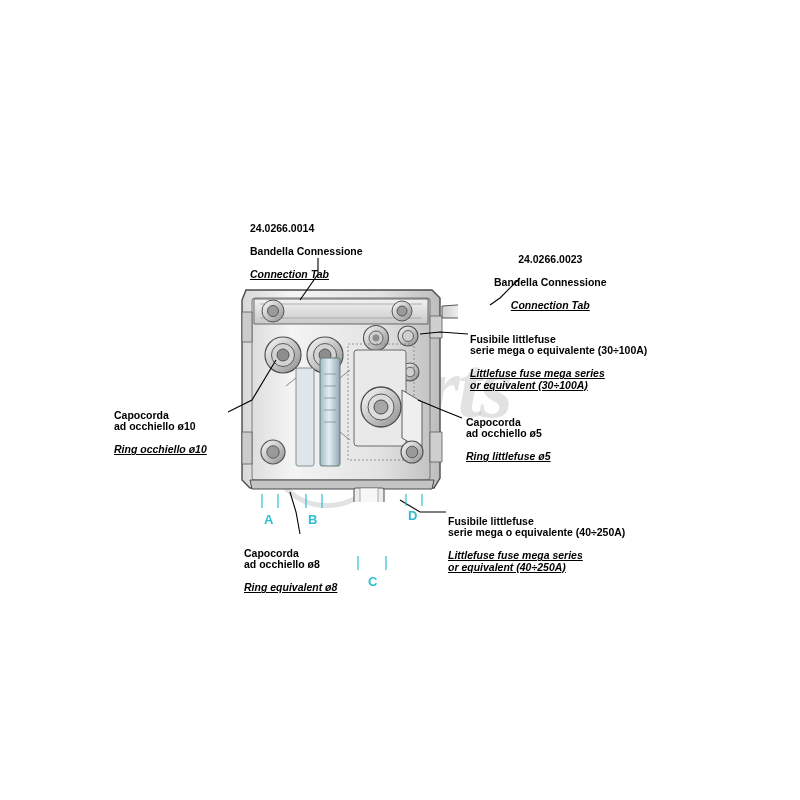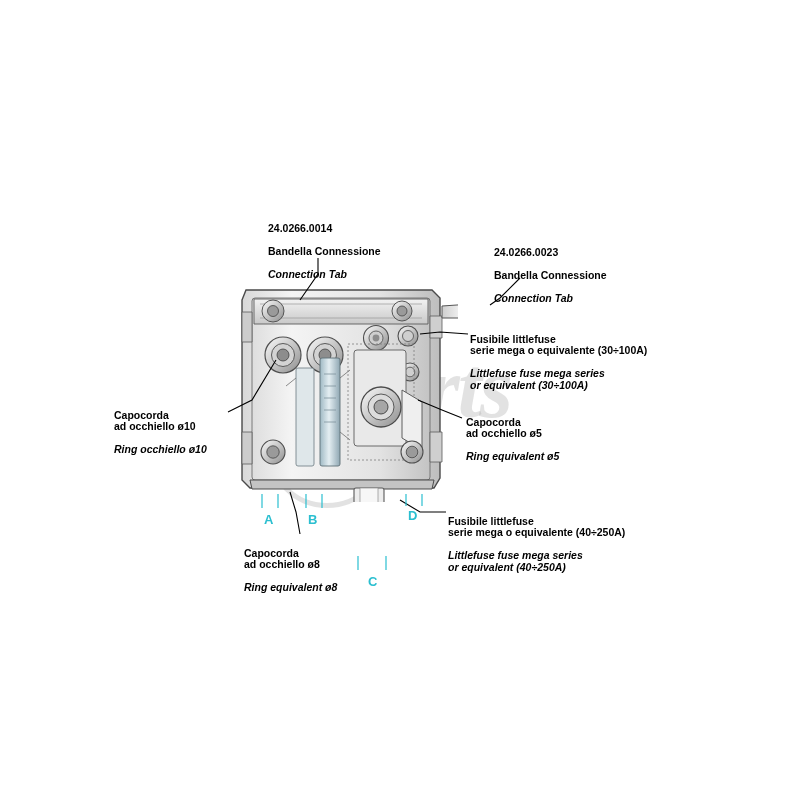--- a/index.html
+++ b/index.html
@@ -61,20 +61,21 @@
     position: absolute;
     font-size: 10.5px;
     line-height: 11.6px;
     color: #000;
     white-space: pre-line;
     z-index: 20;
     font-weight: bold;
   }
   .label .it {
     font-style: italic;
+    text-decoration: underline;
   }
 
   .letter {
     position: absolute;
     font-size: 13px;
     font-weight: bold;
     color: #2bbfd0;
     z-index: 20;
   }
 
@@ -250,27 +251,27 @@
     <path d="M262 494 L262 508" stroke="#2bbfd0" stroke-width="1.2"></path>
     <path d="M278 494 L278 508" stroke="#2bbfd0" stroke-width="1.2"></path>
     <path d="M306 494 L306 508" stroke="#2bbfd0" stroke-width="1.2"></path>
     <path d="M322 494 L322 508" stroke="#2bbfd0" stroke-width="1.2"></path>
     <path d="M358 556 L358 570" stroke="#2bbfd0" stroke-width="1.2"></path>
     <path d="M386 556 L386 570" stroke="#2bbfd0" stroke-width="1.2"></path>
     <path d="M406 494 L406 506" stroke="#2bbfd0" stroke-width="1.2"></path>
     <path d="M422 494 L422 506" stroke="#2bbfd0" stroke-width="1.2"></path>
   </svg>
 
-  <div class="label" style="left:268px; top:211px;">
+  <div class="label" style="left:250px; top:211px;">
     <div>24.0266.0014</div>
     <div>Bandella Connessione</div>
     <div class="it">Connection Tab</div>
   </div>
 
-  <div class="label" style="left:494px; top:235px;">
+  <div class="label" style="left:494px; top:242px;text-align:center;">
     <div>24.0266.0023</div>
     <div>Bandella Connessione</div>
     <div class="it">Connection Tab</div>
   </div>
 
   <div class="label" style="left:470px; top:322px;">
     <div>Fusibile littlefuse
 serie mega o equivalente (30÷100A)</div>
     <div class="it">Littlefuse fuse mega series
 or equivalent (30÷100A)</div>
@@ -278,21 +279,21 @@
 
   <div class="label" style="left:114px; top:398px;">
     <div>Capocorda
 ad occhiello ø10</div>
     <div class="it">Ring occhiello ø10</div>
   </div>
 
   <div class="label" style="left:466px; top:405px;">
     <div>Capocorda
 ad occhiello ø5</div>
-    <div class="it">Ring equivalent ø5</div>
+    <div class="it">Ring littlefuse ø5</div>
   </div>
 
   <div class="label" style="left:244px; top:536px;">
     <div>Capocorda
 ad occhiello ø8</div>
     <div class="it">Ring equivalent ø8</div>
   </div>
 
   <div class="label" style="left:448px; top:504px;">
     <div>Fusibile littlefuse

